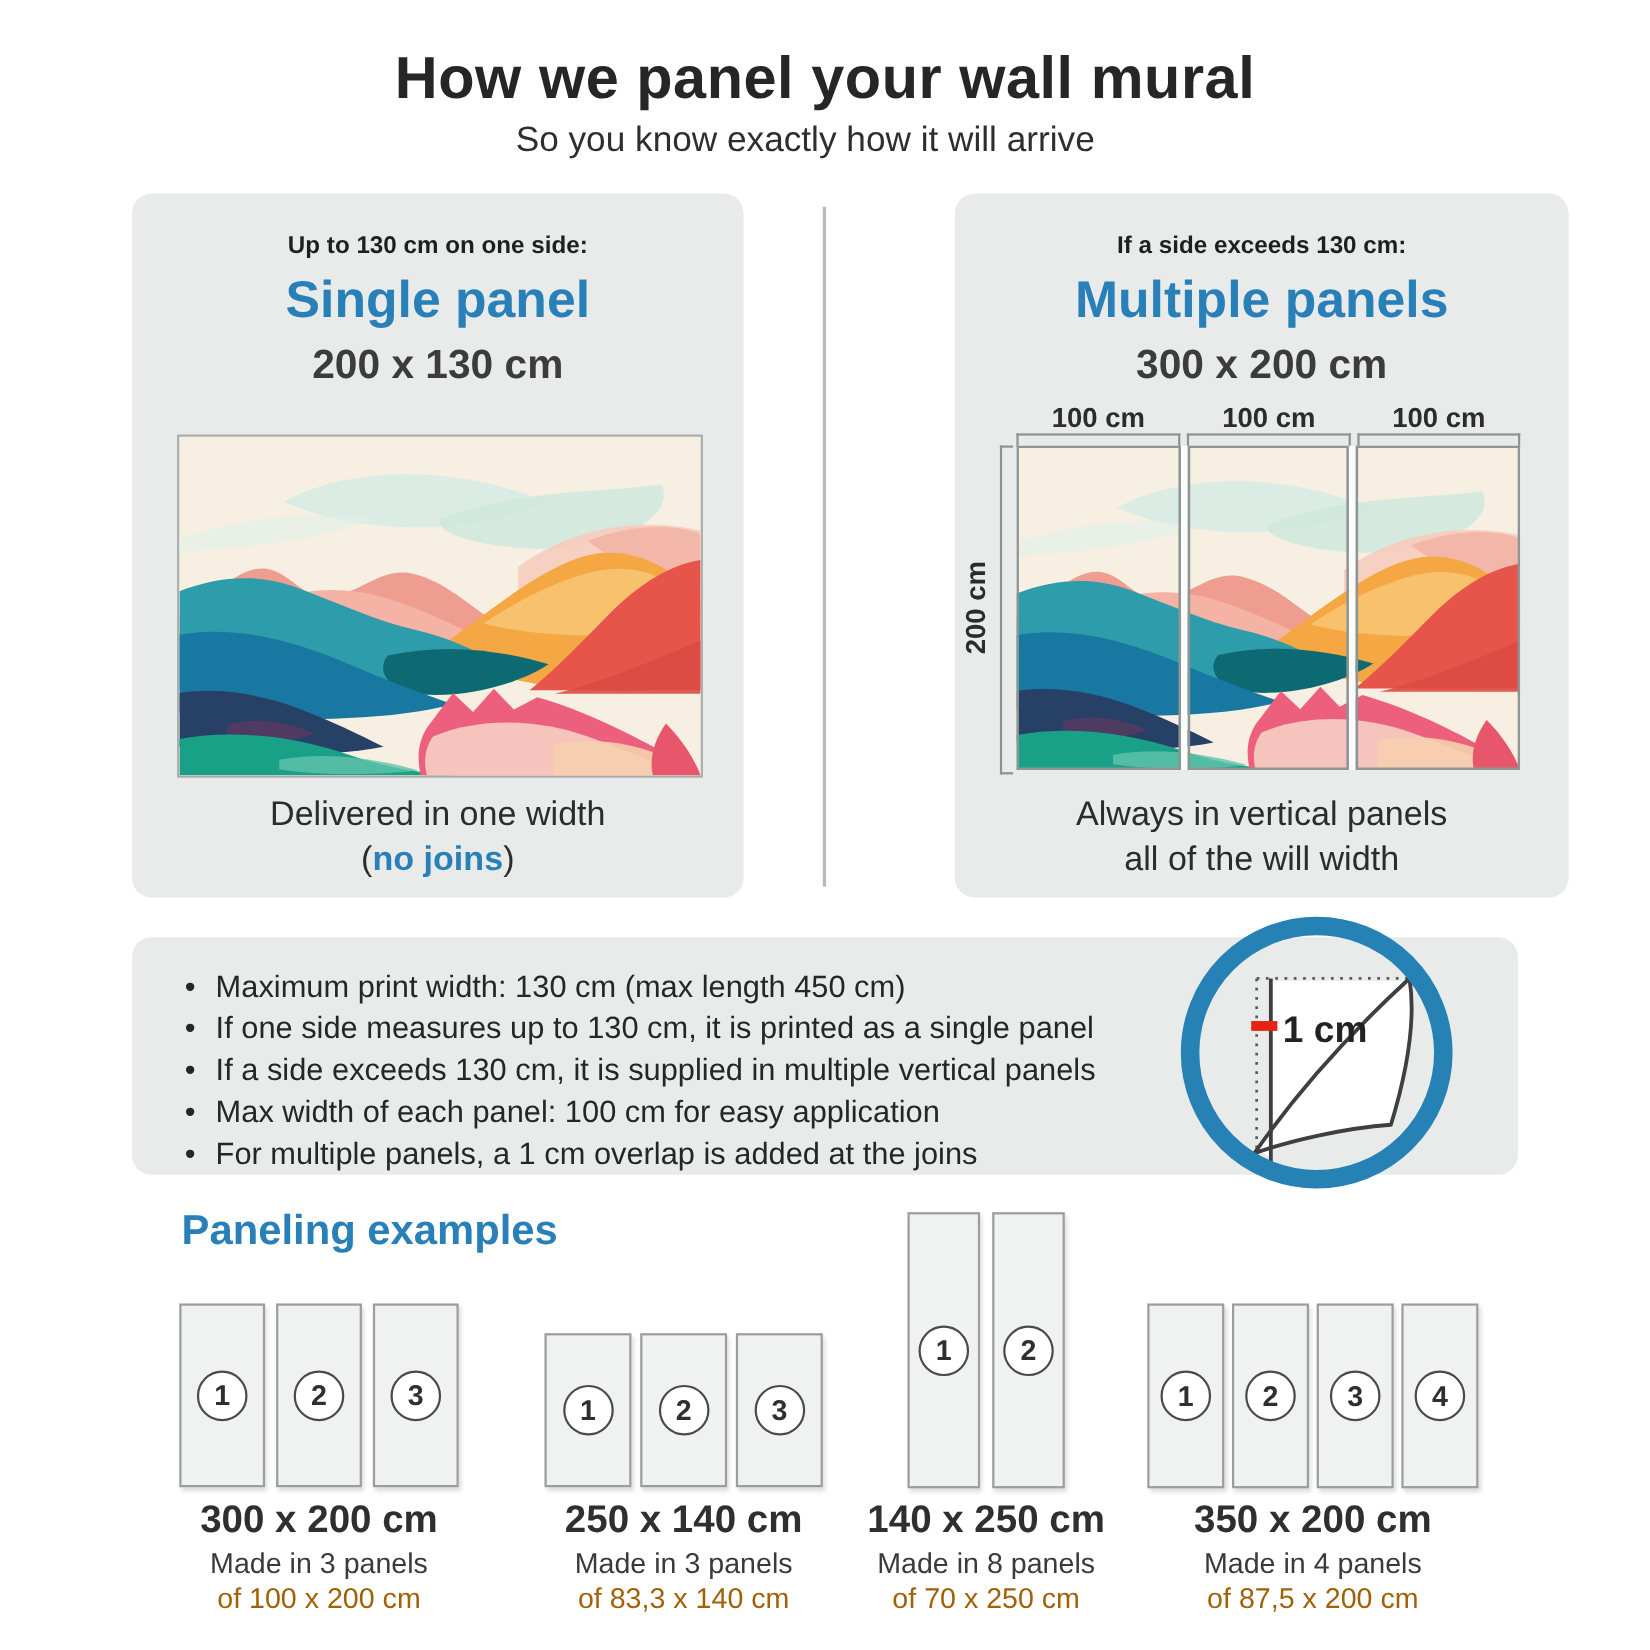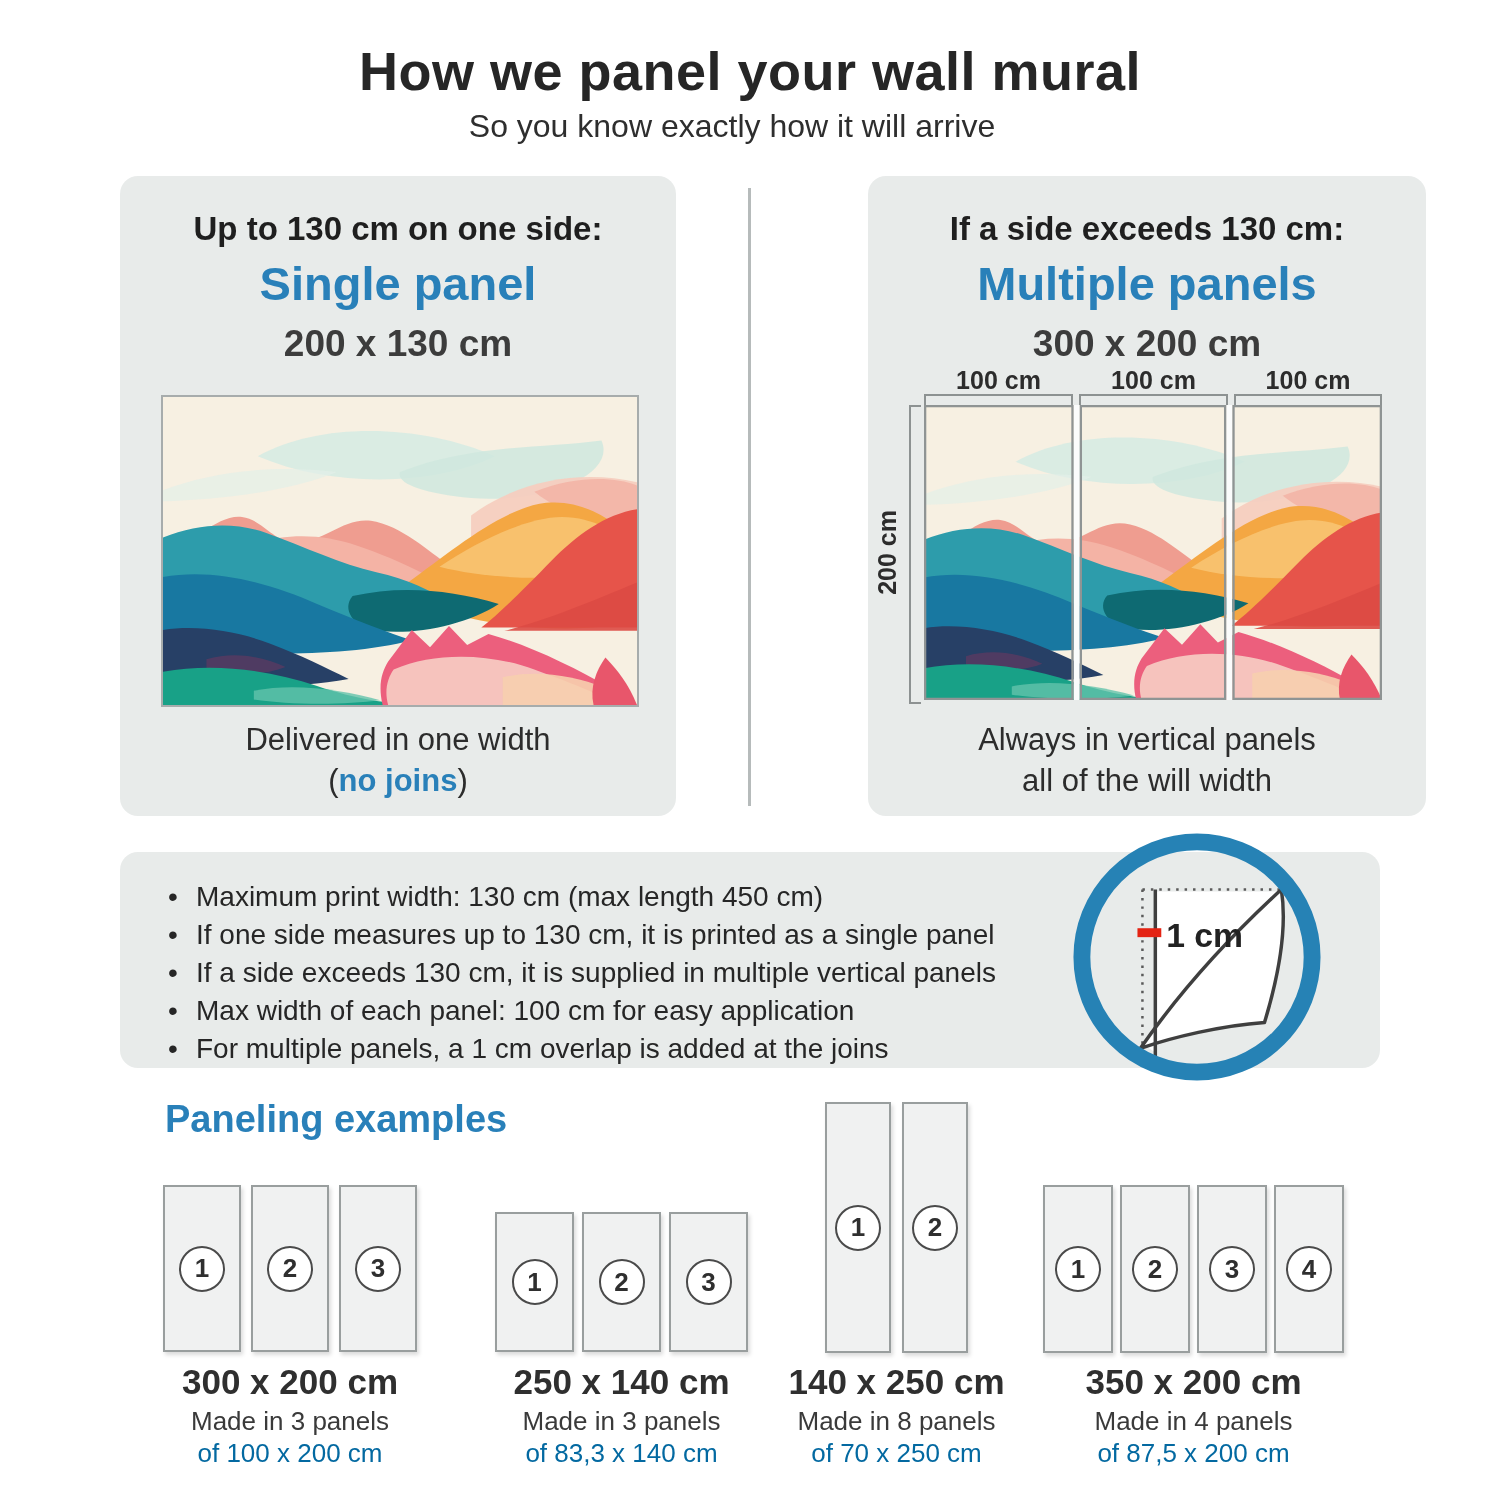--- a/index.html
+++ b/index.html
@@ -11,21 +11,21 @@
               font-size:54px;font-weight:800;letter-spacing:.5px;color:#262626;}
   .main-subtitle{position:absolute;left:0;top:108px;width:1464px;text-align:center;
               font-size:32px;font-weight:500;color:#2e2e2e;}
 
   
   .card{position:absolute;top:176px;height:640px;background:#e8ebea;border-radius:18px;}
   .card-left{left:120px;width:556px;}
   .card-right{left:868px;width:558px;}
   .divider{position:absolute;left:748px;top:188px;width:3px;height:618px;background:#b6bbbb;}
 
-  .card .cond{margin:0;padding-top:34px;text-align:center;font-size:33px;font-weight:800;color:#1f1f1f;}
+  .card .cond{margin:0;padding-top:34px;text-align:center;font-size:22px;font-weight:800;color:#1f1f1f;}
   .card .type{margin:8px 0 0;text-align:center;font-size:47px;font-weight:800;color:#2980b9;}
   .card .dims{margin:12px 0 0;text-align:center;font-size:37px;font-weight:800;color:#3c3c3c;}
 
   .single-image{position:absolute;left:41px;top:219px;width:474px;height:308px;
                 border:2px solid #a7acac;background:#f7f0e2;}
   .single-image svg{display:block;width:100%;height:100%;}
 
   .card-caption{position:absolute;left:0;top:543px;width:100%;text-align:center;
                 font-size:31px;font-weight:500;line-height:41px;color:#2c2c2c;}
   .joins-highlight{color:#2980b9;font-weight:800;}
@@ -60,21 +60,21 @@
   .example-panels{position:absolute;display:flex;}
   .ex-panel{position:relative;box-sizing:border-box;background:#f0f1f1;border:2px solid #999e9e;
             box-shadow:2px 3px 4px rgba(0,0,0,.14);}
   .num-circle{position:absolute;left:50%;top:50%;transform:translate(-50%,-50%);
               width:46px;height:46px;border-radius:50%;background:#fff;border:2.5px solid #4a4a4a;
               box-sizing:border-box;display:flex;align-items:center;justify-content:center;
               font-size:26px;font-weight:800;color:#2f2f2f;}
   .ex-caption{position:absolute;text-align:center;}
   .ex-dims{position:absolute;width:100%;top:0;font-size:35px;font-weight:800;color:#2f2f2f;}
   .ex-made{position:absolute;width:100%;top:44px;font-size:26px;font-weight:500;color:#3a3a3a;}
-  .ex-of{position:absolute;width:100%;top:76px;font-size:26px;font-weight:500;color:#0369a1;}
+  .ex-of{position:absolute;width:100%;top:76px;font-size:26px;font-weight:500;color:#a16207;}
 </style>
 </head>
 <body>
 
 <svg width="0" height="0" style="position:absolute" aria-hidden="true">
   <symbol id="mural-art" viewBox="0 0 600 390" preserveAspectRatio="none">
     <rect width="600" height="390" fill="#f7f0e2"></rect>
     <path d="M120,75 C200,30 330,35 420,75 C350,110 220,118 120,75 Z" fill="#d6ebe3" opacity=".9"></path>
     <path d="M300,95 C390,60 480,65 555,55 C575,100 480,135 390,128 C330,122 295,110 300,95 Z" fill="#cfe7de" opacity=".85"></path>
     <path d="M0,118 C60,95 140,85 220,95 C160,120 70,130 0,132 Z" fill="#e3f0e8" opacity=".7"></path>

